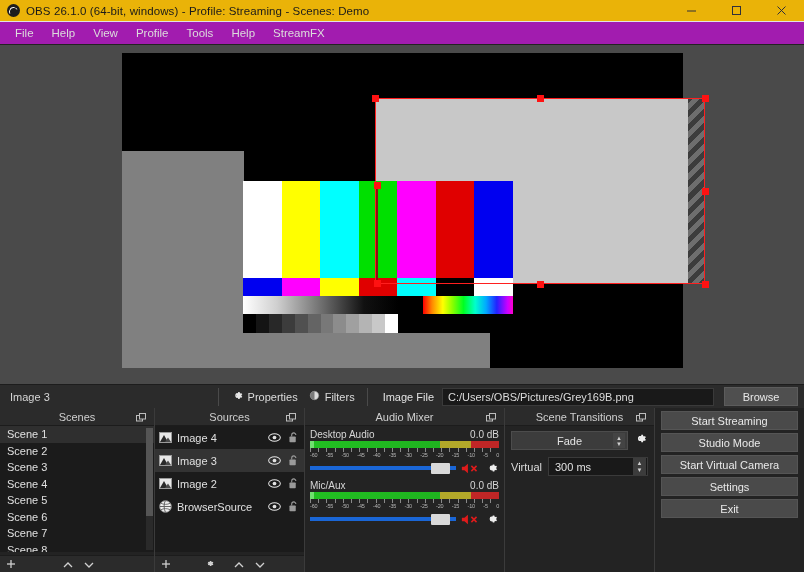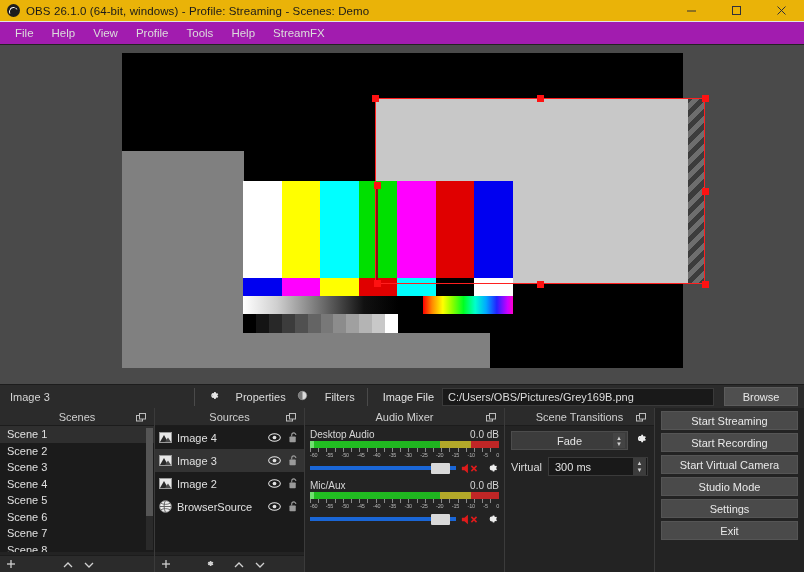--- a/index.html
+++ b/index.html
@@ -100,21 +100,21 @@
   .bars .steps div { flex: 1; }
   .bars .tailblack { flex: 1; background: #000; }
 
   
   .srcbar {
     flex: 0 0 24px; height: 24px; background: #2b2b2b; display: flex; align-items: center;
     padding: 0 6px; border-top: 1px solid #1d1d1d; gap: 0;
   }
   .srcbar .name { font-size: 11px; color: #d6d6d6; flex: 1; padding-left: 4px; }
   .vsep { width: 1px; height: 18px; background: #4a4a4a; margin: 0 7px; }
-  .tool-btn { display: flex; align-items: center; gap: 16px; font-size: 11px; color: #dcdcdc; padding: 2px 5px; }
+  .tool-btn { display: flex; align-items: center; gap: 4px; font-size: 11px; color: #dcdcdc; padding: 2px 5px; }
   .lbl-imagefile { font-size: 11px; color: #e2e2e2; padding: 0 8px; }
   .pathbox {
     background: #191919; border: 1px solid #3a3a3a; height: 18px; width: 272px;
     font-size: 11px; color: #dcdcdc; display: flex; align-items: center; padding: 0 5px;
   }
   .browse-btn {
     margin-left: 10px; background: #4f4f4f; border: 1px solid #5c5c5c; height: 19px;
     width: 74px; font-size: 11px; color: #e8e8e8; display: flex; align-items: center; justify-content: center;
   }
 
@@ -659,22 +659,21 @@
             <span>300 ms</span>
             <span class="spin2">▲<br>▼</span>
           </div>
         </div>
       </div>
     </div>
 
     <div class="dock dock-controls">
       <div class="dock-body ctrl-body">
         <div class="ctrl-btn">Start Streaming</div>
-        <div class="ctrl-btn">Start Recording</div>
+        <div class="ctrl-btn">Studio Mode</div>
         <div class="ctrl-btn">Start Virtual Camera</div>
-        <div class="ctrl-btn">Studio Mode</div>
         <div class="ctrl-btn">Settings</div>
         <div class="ctrl-btn">Exit</div>
       </div>
     </div>
 
   </div>
 </div>
 
 </body></html>

